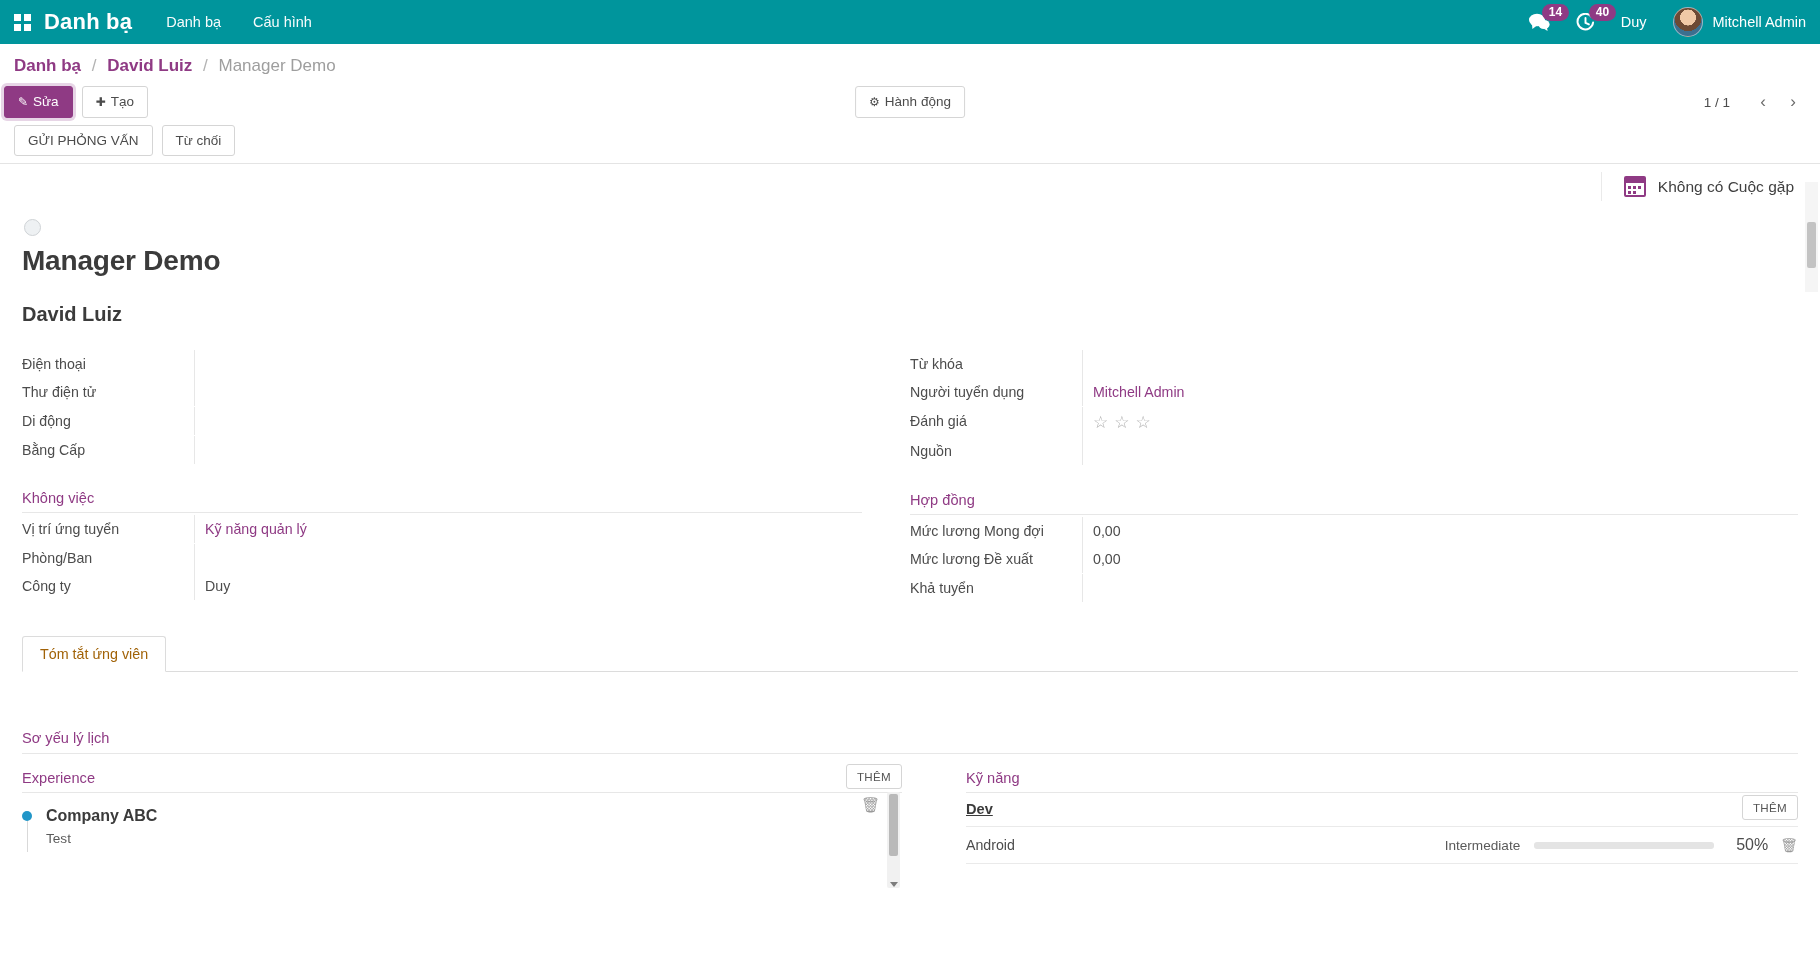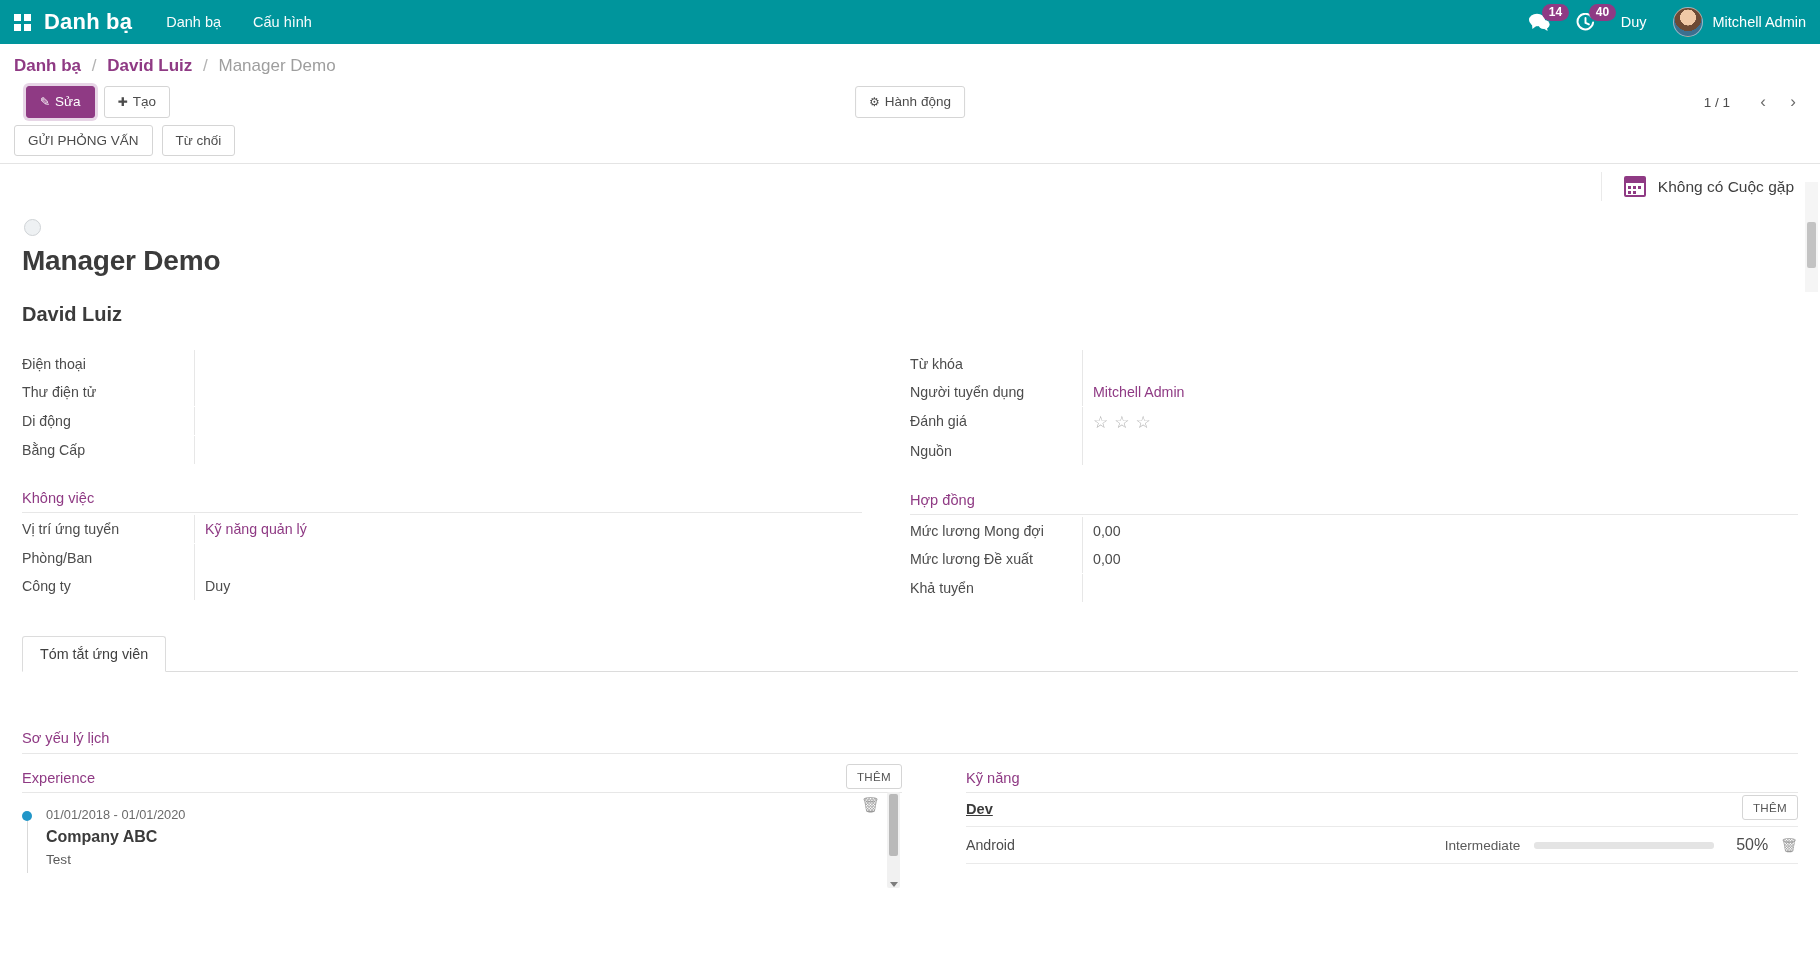--- a/index.html
+++ b/index.html
@@ -85,21 +85,21 @@
     font-size: 17px;
   }
   .crumb-link { color: #8f3a84; font-weight: 700; cursor: pointer; text-decoration: none; }
   .crumb-sep { color: #b3b3b3; margin: 0 6px; font-weight: 400; }
   .crumb-cur { color: #9e9e9e; font-weight: 400; }
 
   
   .action-row {
     display: flex;
     align-items: center;
-    padding: 10px 14px 0 26px;
+    padding: 10px 14px 0 4px;
     position: relative;
   }
   .btn {
     font-size: 13.5px;
     border: 1px solid #d5d5d5;
     background: #ffffff;
     color: #4c4c4c;
     padding: 6px 13px;
     border-radius: 3px;
     cursor: pointer;
@@ -298,21 +298,21 @@
 
   
   .notebook { margin-top: 34px; }
   .tabs {
     display: flex;
     border-bottom: 1px solid #dcdcdc;
   }
   .tab {
     padding: 9px 17px;
     font-size: 14.3px;
-    color: #404040;
+    color: #a16207;
     border: 1px solid #dcdcdc;
     border-bottom: 1px solid #ffffff;
     background: #ffffff;
     margin-bottom: -1px;
     border-radius: 3px 3px 0 0;
     cursor: pointer;
   }
   .tab-pane { padding-top: 58px; }
 
   .resume-head {
@@ -633,21 +633,20 @@
         <div class="resume-body">
 
           <div class="resume-left">
             <div class="grp-title">
               <span>Experience</span>
               <button class="add-btn">THÊM</button>
             </div>
 
             <div class="timeline">
               <span class="tl-bullet"></span>
-              <div class="tl-date">01/01/2018 - 01/01/2020</div>
               <div class="tl-name">Company ABC</div>
               <div class="tl-desc">Test</div>
             </div>
 
             <span class="trash">🗑</span>
 
             <div class="scroller">
               <span class="thumb"></span>
               <span class="arrow"></span>
             </div>

